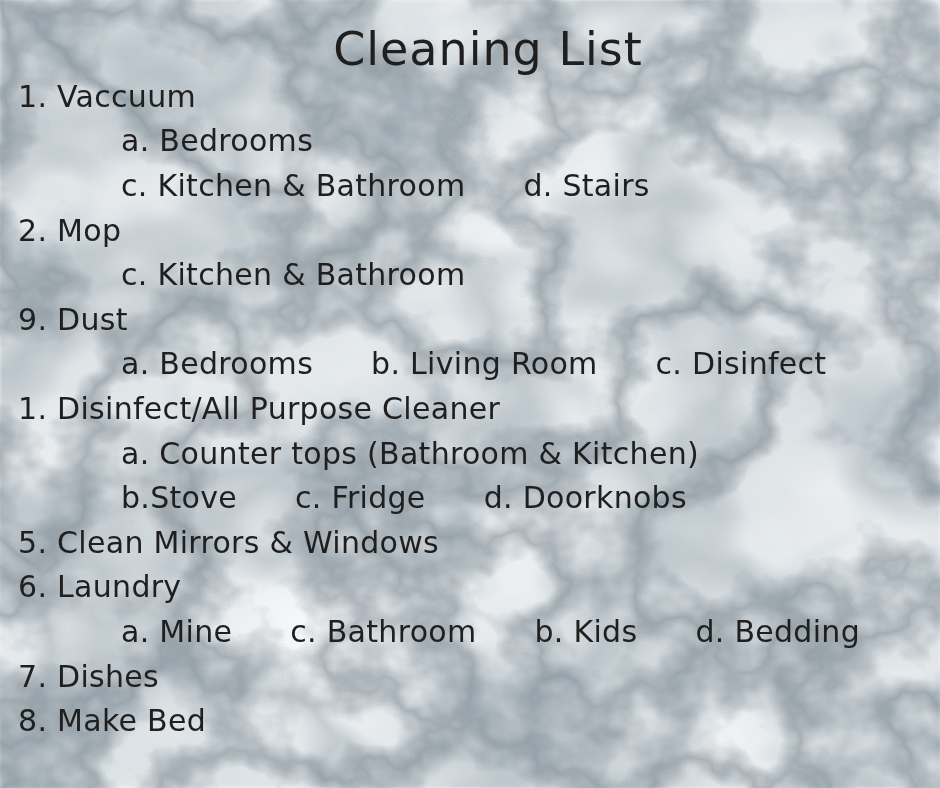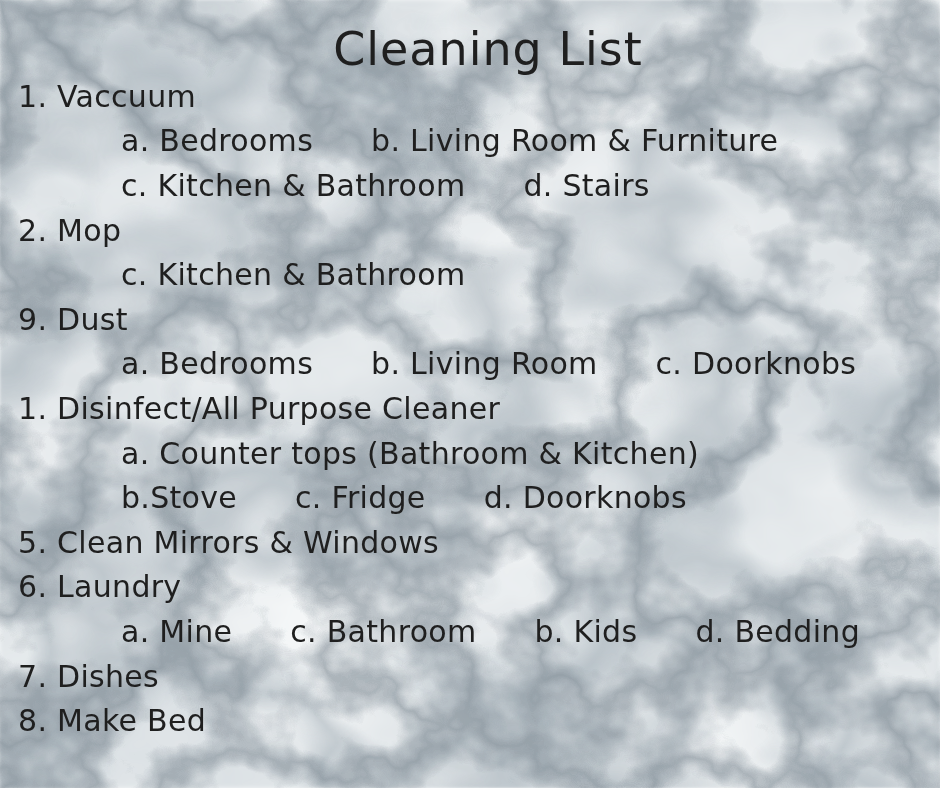--- a/index.html
+++ b/index.html
@@ -99,37 +99,36 @@
     <rect x="0" y="0" width="940" height="788" filter="url(#veinsFine)" opacity="0.85"></rect>
   </svg>
 
   <div class="content">
 
     <h1 class="title">Cleaning List</h1>
 
     <div class="line heading">1. Vaccuum</div>
     <div class="line sub">
       <span>a. Bedrooms</span>
-      <span>b. Living Room &amp; Furniture</span>
     </div>
     <div class="line sub">
       <span>c. Kitchen &amp; Bathroom</span>
       <span>d. Stairs</span>
     </div>
 
     <div class="line heading">2. Mop</div>
     <div class="line sub">
       <span>c. Kitchen &amp; Bathroom</span>
     </div>
 
     <div class="line heading">9. Dust</div>
     <div class="line sub">
       <span>a. Bedrooms</span>
       <span>b. Living Room</span>
-      <span>c. Doorknobs</span>
+      <span>c. Disinfect</span>
     </div>
 
     <div class="line heading">1. Disinfect/All Purpose Cleaner</div>
     <div class="line sub">
       <span>a. Counter tops (Bathroom &amp; Kitchen)</span>
     </div>
     <div class="line sub">
       <span>b.Stove</span>
       <span>c. Fridge</span>
       <span>d. Doorknobs</span>

